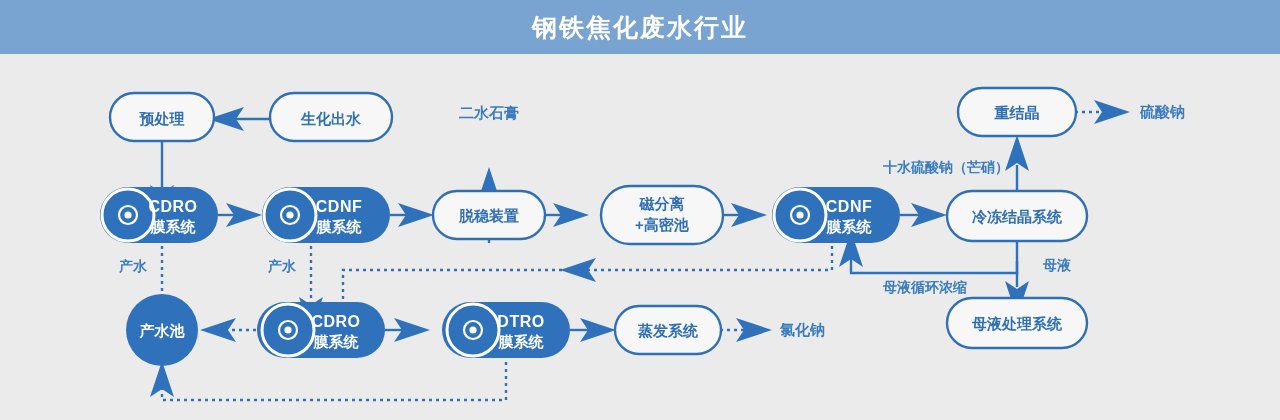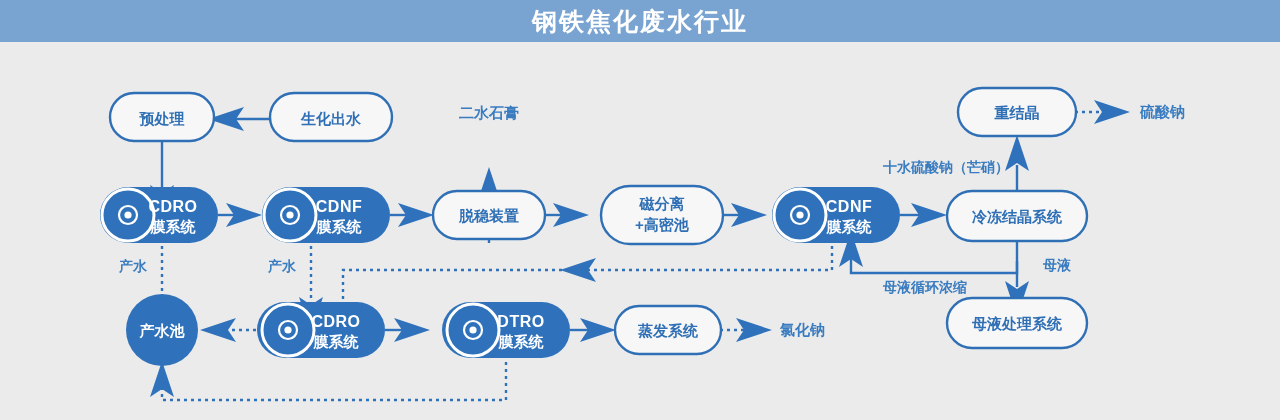--- a/index.html
+++ b/index.html
@@ -14,21 +14,21 @@
     position: relative;
     width: 1280px;
     height: 420px;
     overflow: hidden;
     background: #ebebeb;
   }
   #header-bar {
     position: absolute;
     left: 0; top: 0;
     width: 1280px;
-    height: 42px;
+    height: 54px;
     background: #79a3d1;
     display: flex;
     align-items: center;
     justify-content: center;
   }
   #header-title {
     color: #ffffff;
     font-size: 25px;
     font-weight: bold;
     letter-spacing: 2px;

